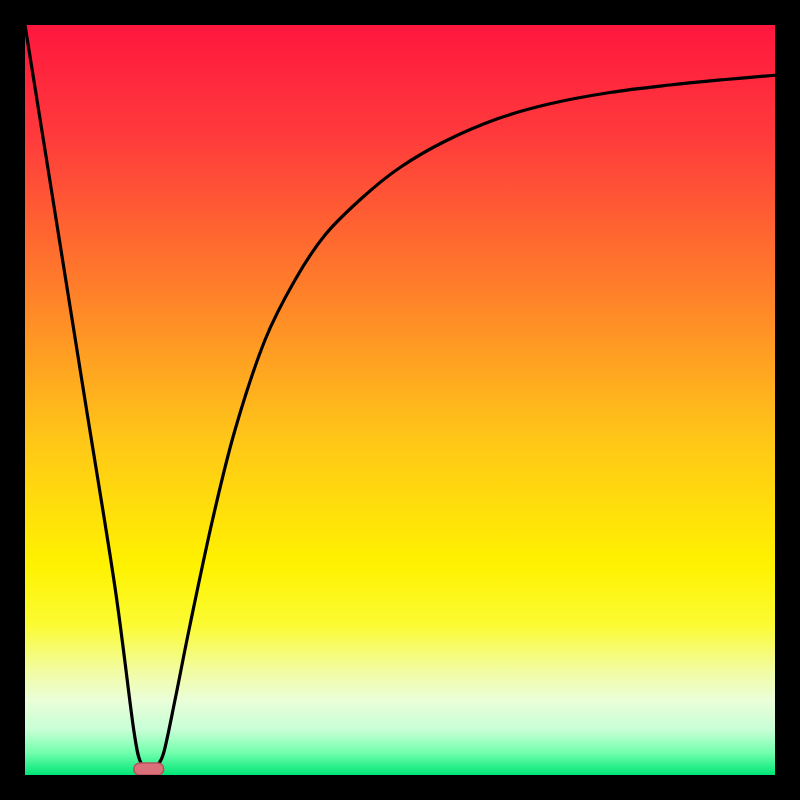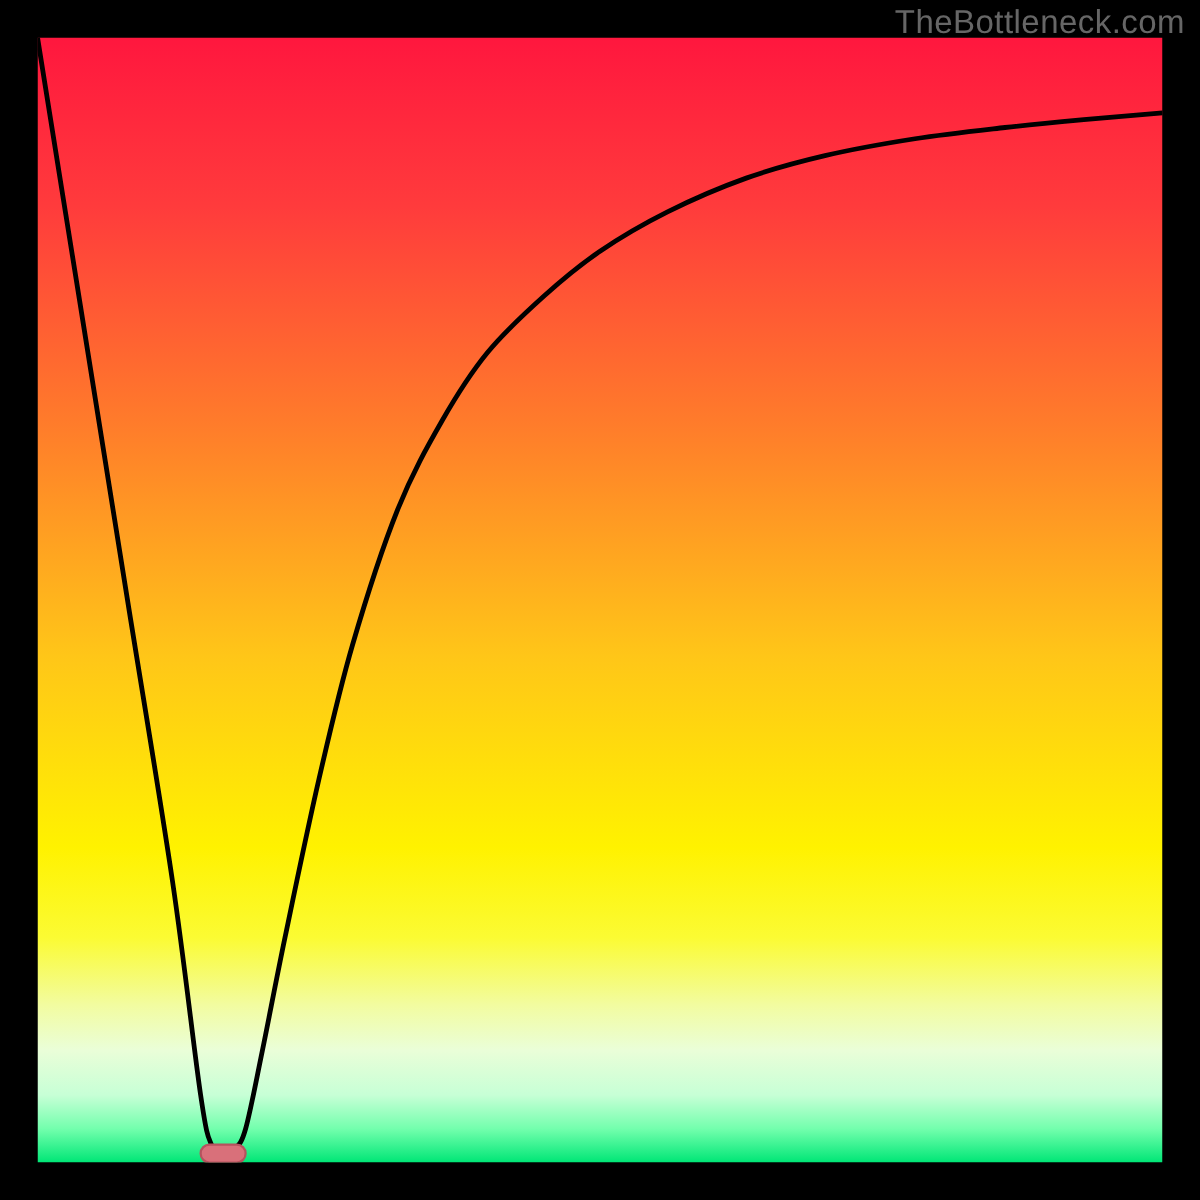--- a/index.html
+++ b/index.html
@@ -32,21 +32,20 @@
     top: 25px;
     width: 750px;
     height: 750px;
   }
   svg { display: block; }
 </style>
 </head>
 <body>
 
 <div class="frame">
-  <div class="watermark">TheBottleneck.com</div>
   <div class="plot">
     <svg id="chart-svg" width="750" height="750" viewBox="0 0 750 750" preserveAspectRatio="none">
       <defs>
         <linearGradient id="bg-grad" x1="0" y1="0" x2="0" y2="1">
             <stop offset="0.00%" stop-color="#ff173e"></stop>
             <stop offset="15.00%" stop-color="#ff3b3c"></stop>
             <stop offset="35.00%" stop-color="#ff7e2a"></stop>
             <stop offset="55.00%" stop-color="#ffc618"></stop>
             <stop offset="72.00%" stop-color="#fff200"></stop>
             <stop offset="80.00%" stop-color="#fbfb33"></stop>

